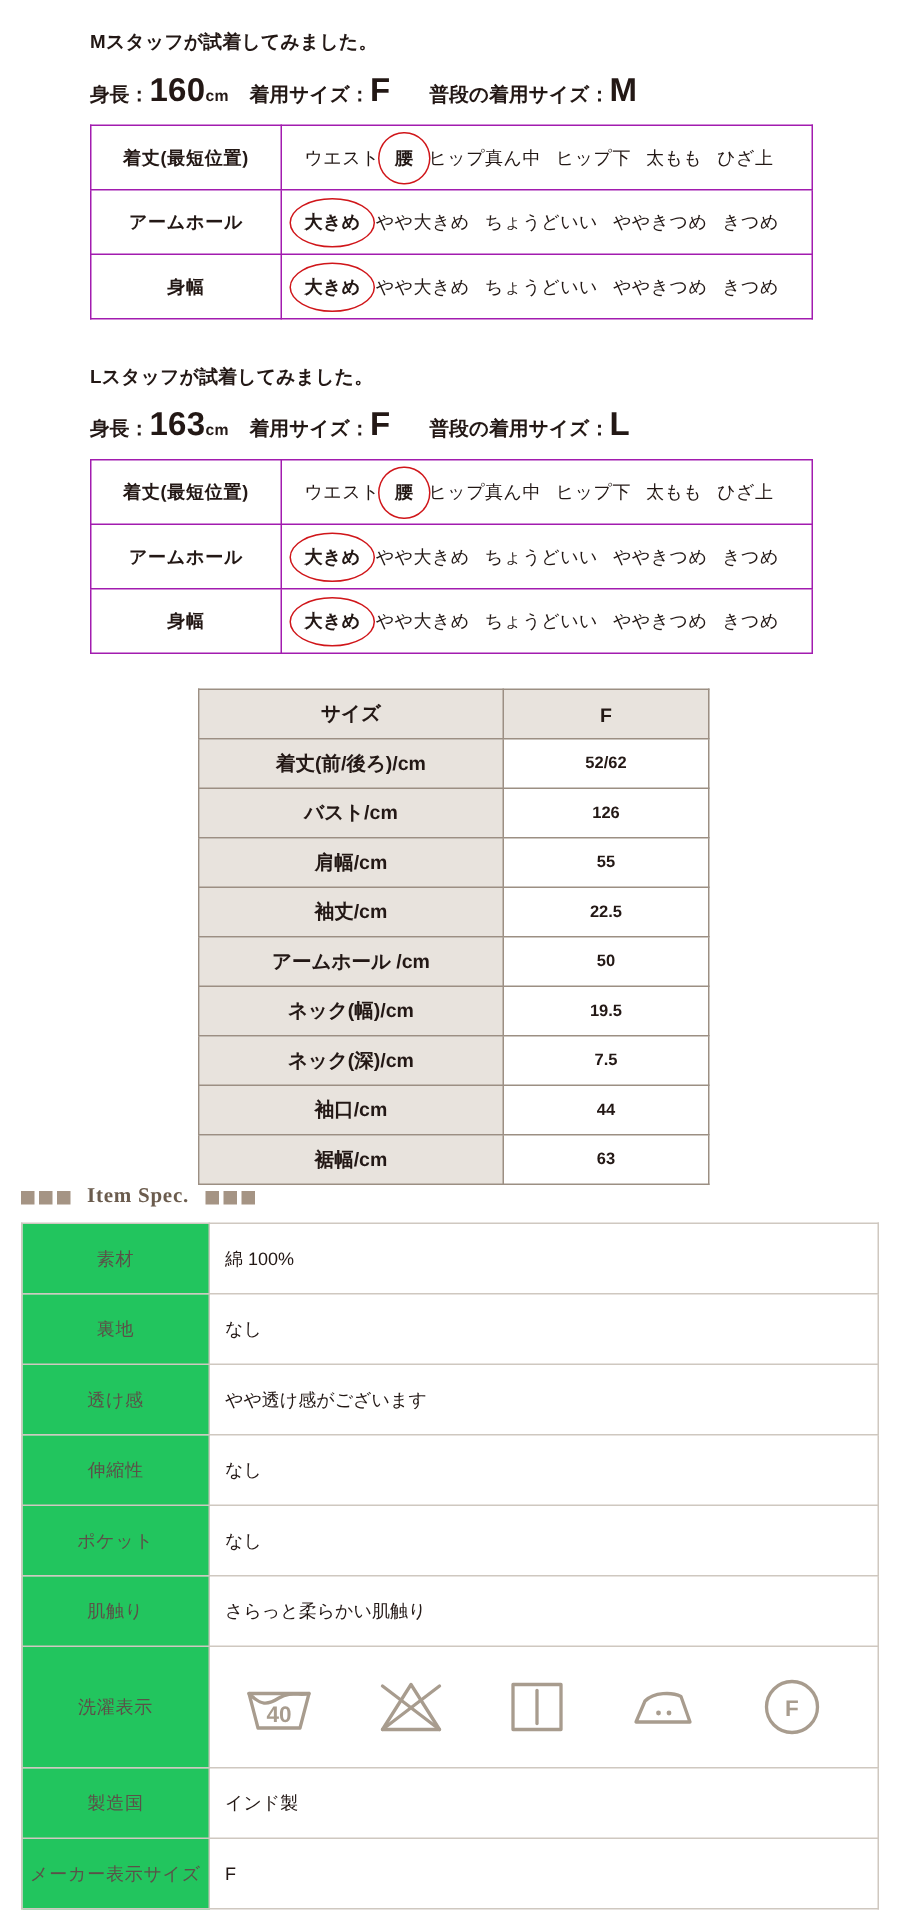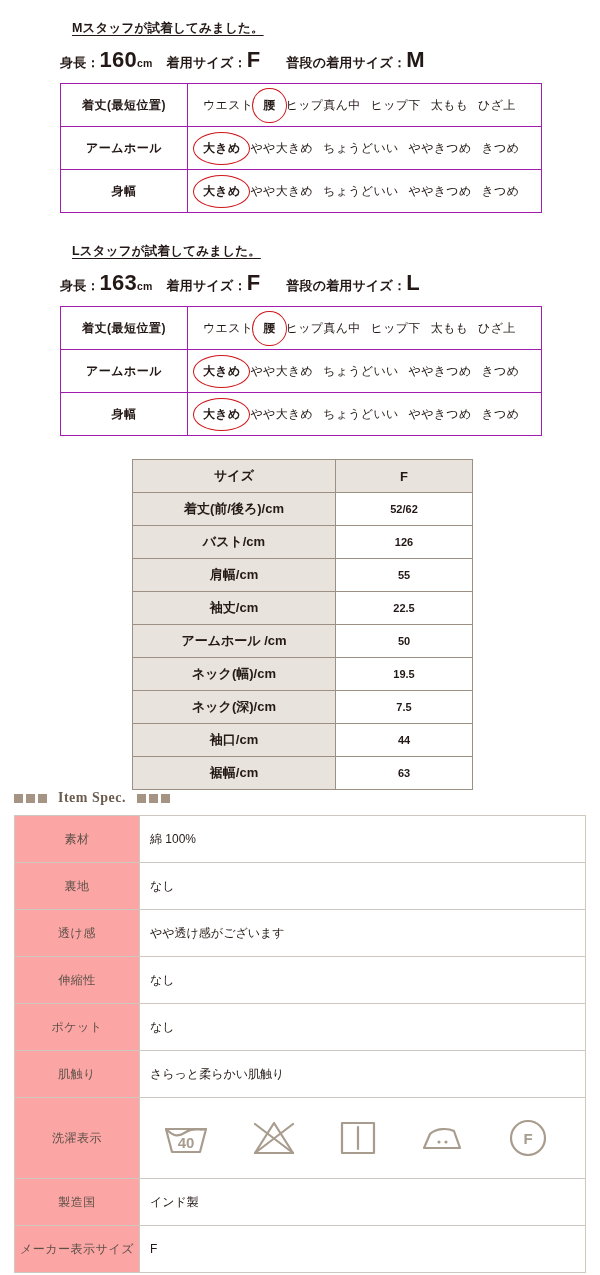--- a/index.html
+++ b/index.html
@@ -24,26 +24,24 @@
 
   
   .staff-block {
     position: absolute;
     left: 60px;
     width: 484px;
   }
   .staff-title {
     font-size: 12.5px;
     font-weight: bold;
-    text-decoration: underline;
     text-underline-offset: 3px;
     letter-spacing: 0.2px;
     margin-bottom: 10px;
     display: block;
-    margin-left: 12px;
   }
   .staff-meta {
     font-size: 13px;
     font-weight: bold;
     margin-bottom: 10px;
     white-space: nowrap;
     letter-spacing: 0.2px;
   }
   .staff-meta .big {
     font-size: 22px;
@@ -190,21 +188,21 @@
     width: 572px;
     table-layout: fixed;
   }
   table.spec-table td {
     border: 1px solid #cfc8c0;
     font-size: 12px;
     vertical-align: middle;
   }
   td.spec-key {
     width: 122px;
-    background: #fca5a5;
+    background: #22c55e;
     text-align: center;
     color: #5b5148;
     font-size: 12px;
     height: 44px;
     letter-spacing: 0.5px;
   }
   td.spec-val {
     background: #ffffff;
     padding-left: 10px;
     color: #231815;

